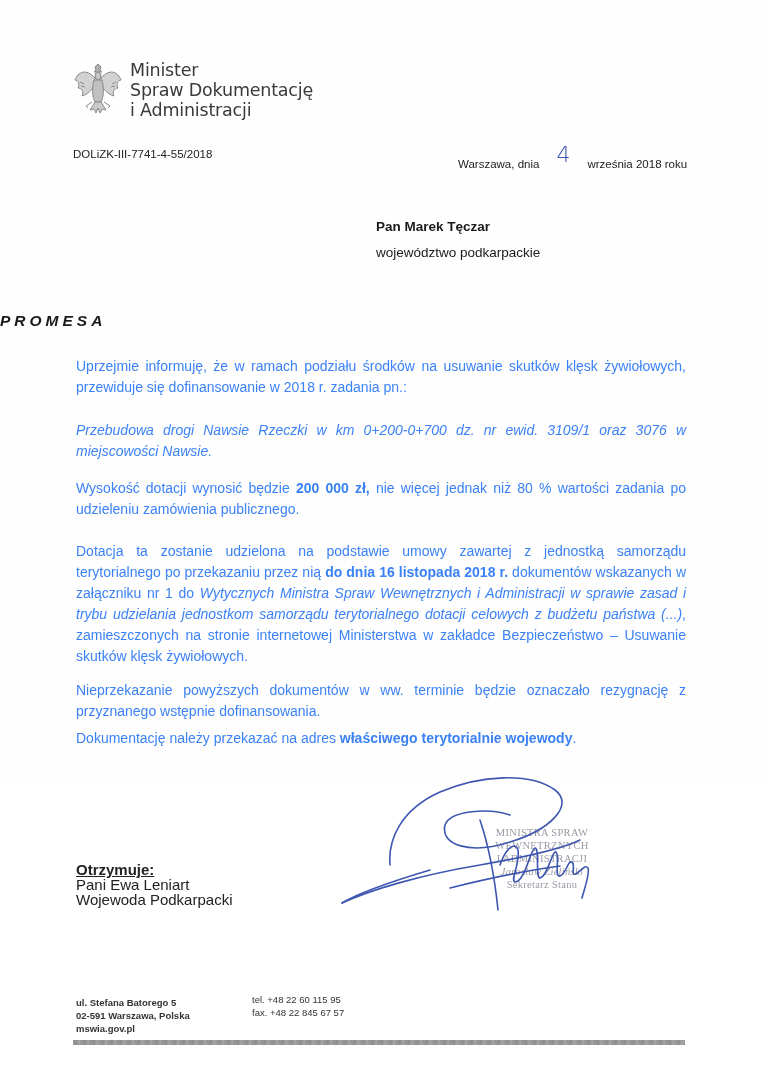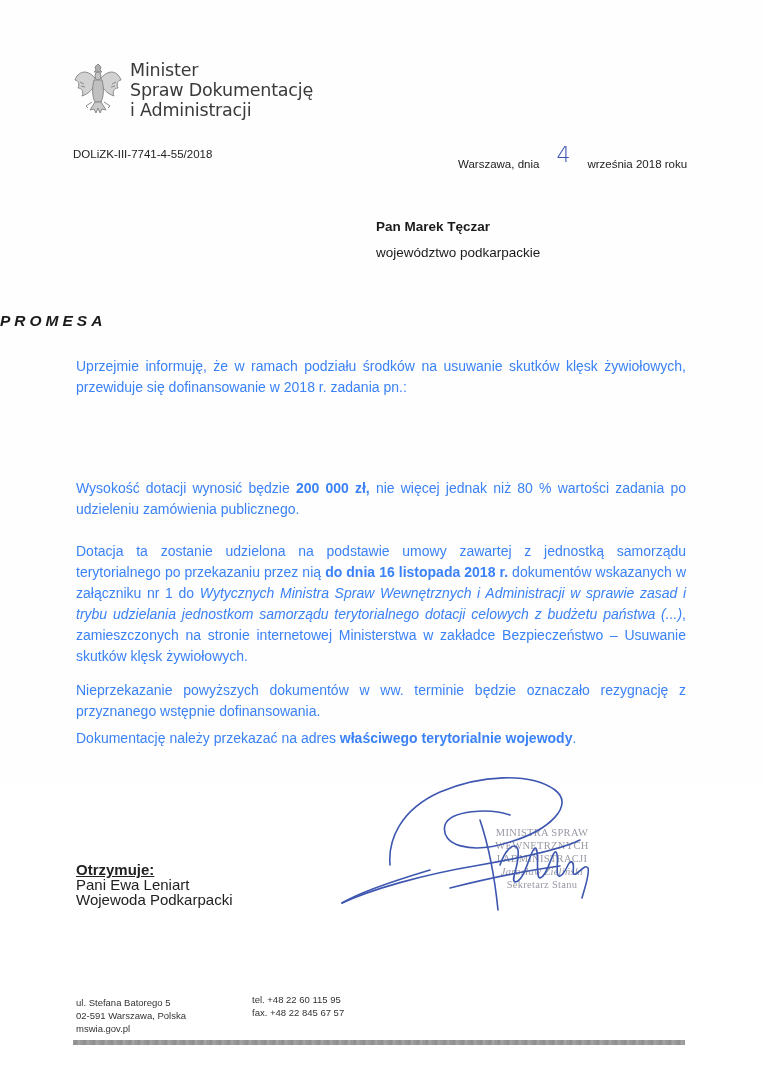--- a/index.html
+++ b/index.html
@@ -137,20 +137,21 @@
       text-decoration: underline;
     }
 
     
     .footer-address {
       position: absolute;
       left: 76px; top: 996px;
       font-size: 9.5px;
       line-height: 13px;
       color: #333;
+      font-weight: bold;
     }
     .footer-contact {
       position: absolute;
       left: 252px; top: 993px;
       font-size: 9.5px;
       line-height: 13px;
       color: #333;
     }
     .footer-bar {
       position: absolute;
@@ -191,20 +192,21 @@
 
   <div class="recipient">
     <div class="name">Pan Marek Tęczar</div>
     <div>województwo podkarpackie</div>
   </div>
 
   <div class="title">PROMESA</div>
 
   <div class="body-text p1">Uprzejmie informuję, że w ramach podziału środków na usuwanie skutków klęsk żywiołowych, przewiduje się dofinansowanie w 2018 r. zadania pn.:</div>
 
+  <div class="body-text p2">Przebudowa drogi Nawsie Rzeczki w km 0+200-0+700 dz. nr ewid. 3109/1 oraz 3076 w miejscowości Nawsie.</div>
 
   <div class="body-text p3"><span>Wysokość dotacji wynosić będzie </span><b>200 000 zł,</b><span> nie więcej jednak niż 80 % wartości zadania po udzieleniu zamówienia publicznego.</span></div>
 
   <div class="body-text p4"><span>Dotacja ta zostanie udzielona na podstawie umowy zawartej z jednostką samorządu terytorialnego po przekazaniu przez nią </span><b>do dnia 16 listopada 2018 r.</b><span> dokumentów wskazanych w załączniku nr 1 do </span><i>Wytycznych Ministra Spraw Wewnętrznych i Administracji w sprawie zasad i trybu udzielania jednostkom samorządu terytorialnego dotacji celowych z budżetu państwa (...)</i><span>, zamieszczonych na stronie internetowej Ministerstwa w zakładce Bezpieczeństwo – Usuwanie skutków klęsk żywiołowych.</span></div>
 
   <div class="body-text p5">Nieprzekazanie powyższych dokumentów w ww. terminie będzie oznaczało rezygnację z przyznanego wstępnie dofinansowania.</div>
 
   <div class="body-text p6"><span>Dokumentację należy przekazać na adres </span><b>właściwego terytorialnie wojewody</b><span>.</span></div>
 
   <div class="stamp">

